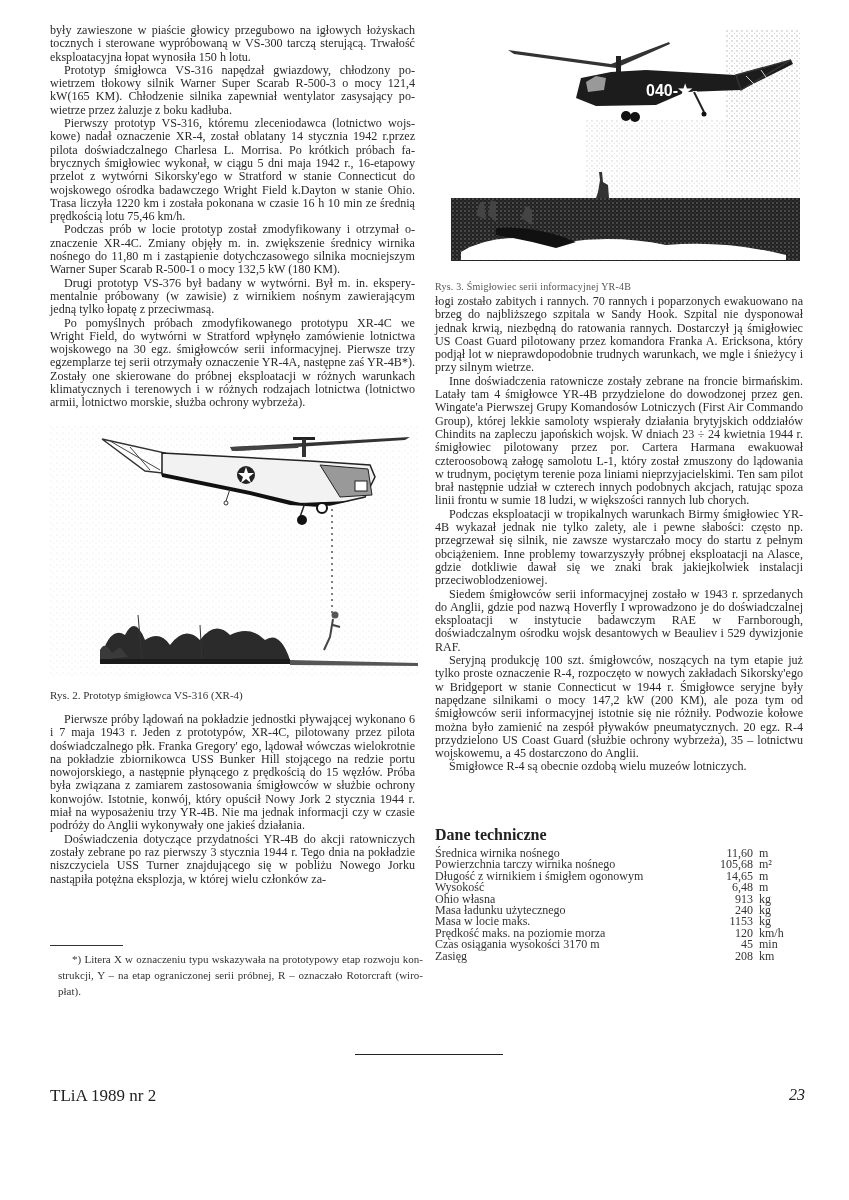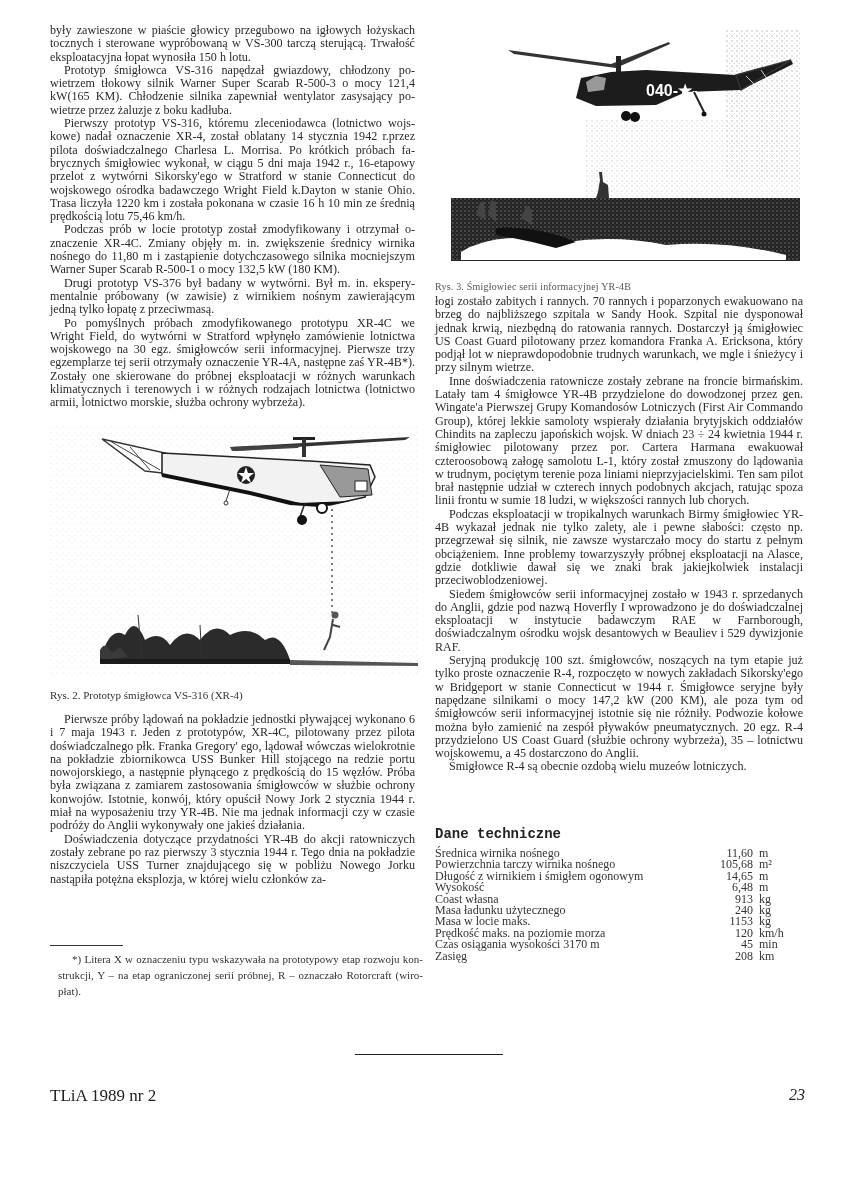--- a/index.html
+++ b/index.html
@@ -19,21 +19,21 @@
   #caption-3 { left: 435px; top: 281px; font-size: 10px; color: #555; letter-spacing: 0.2px; }
 
   .photo { position: absolute; overflow: hidden; }
   #photo-3 { left: 436px; top: 30px; width: 364px; height: 233px; background: #8b5cf6; text-align: right; }
   #photo-2 { left: 50px; top: 425px; width: 368px; height: 252px; background: #fff; }
 
   #footnote-rule { position: absolute; left: 50px; top: 945px; width: 73px; border-top: 1px solid #333; }
   #footnote { position: absolute; left: 58px; top: 951px; width: 365px; font-size: 11px; line-height: 16px; text-align: justify; color: #333; }
   #footnote p { margin: 0; text-indent: 14px; }
 
-  #specs-title { position: absolute; left: 435px; top: 826px; font-size: 14px; font-weight: bold; color: #222; font-family: Liberation Mono, monospace; }
+  #specs-title { position: absolute; left: 435px; top: 826px; font-size: 16px; font-weight: bold; color: #222; }
   #specs { position: absolute; left: 435px; top: 848px; width: 370px; font-size: 12px; line-height: 11.4px; color: #333; }
   .spec-row { display: flex; height: 11.4px; }
   .spec-label { width: 262px; white-space: nowrap; }
   .spec-value { width: 56px; text-align: right; }
   .spec-unit { padding-left: 6px; white-space: nowrap; }
 
   #end-rule { position: absolute; left: 355px; top: 1054px; width: 148px; border-top: 1.5px solid #222; }
   #footer-left { position: absolute; left: 50px; top: 1086px; font-size: 17px; color: #222; }
   #footer-right { position: absolute; left: 789px; top: 1086px; font-size: 16px; color: #222; font-style: italic; }
 </style>
@@ -180,21 +180,21 @@
     <span class="spec-label">Długość z wirnikiem i śmigłem ogonowym</span>
     <span class="spec-value">14,65</span>
     <span class="spec-unit">m</span>
   </div>
   <div class="spec-row">
     <span class="spec-label">Wysokość</span>
     <span class="spec-value">6,48</span>
     <span class="spec-unit">m</span>
   </div>
   <div class="spec-row">
-    <span class="spec-label">Coast własna</span>
+    <span class="spec-label">Ohio własna</span>
     <span class="spec-value">913</span>
     <span class="spec-unit">kg</span>
   </div>
   <div class="spec-row">
     <span class="spec-label">Masa ładunku użytecznego</span>
     <span class="spec-value">240</span>
     <span class="spec-unit">kg</span>
   </div>
   <div class="spec-row">
     <span class="spec-label">Masa w locie maks.</span>

